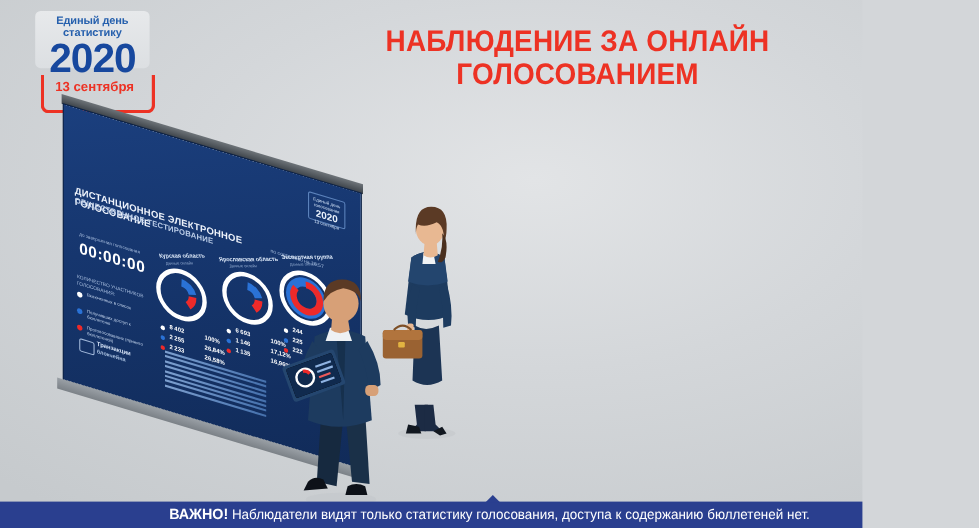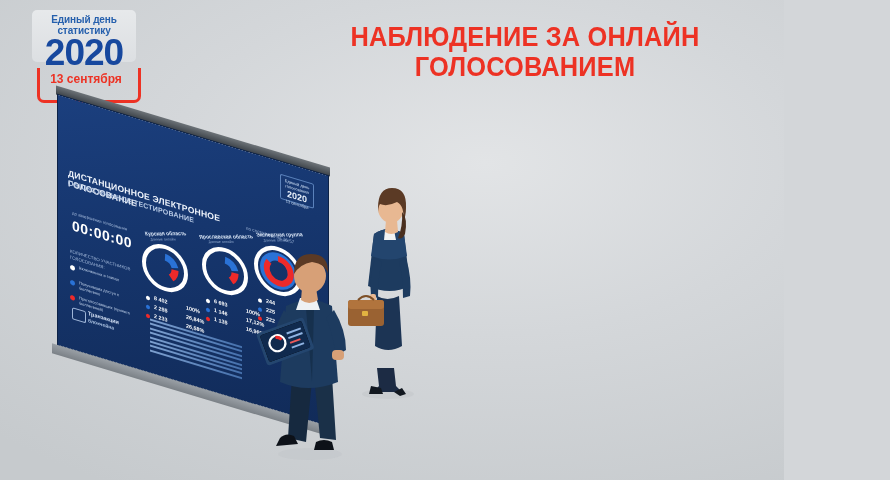--- a/index.html
+++ b/index.html
@@ -356,14 +356,21 @@
       <rect x="3" y="3" width="44" height="28" rx="2" fill="#102a4e"></rect>
       <circle cx="17" cy="16" r="8" fill="none" stroke="#ffffff" stroke-width="2.2"></circle>
       <path d="M17 10 a6 6 0 0 1 5 4" fill="none" stroke="#ed2a2a" stroke-width="3"></path>
       <rect x="29" y="9" width="15" height="2" fill="#8fb3e2"></rect>
       <rect x="29" y="14" width="15" height="2" fill="#8fb3e2"></rect>
       <rect x="29" y="19" width="11" height="2" fill="#ed5a5a"></rect>
       <rect x="29" y="24" width="13" height="2" fill="#8fb3e2"></rect>
     </g>
   </svg>
 
+  <div class="banner">
+    <div class="banner-notch"></div>
+    <div class="banner-txt">
+      <b>ВАЖНО!</b>
+      <span>Наблюдатели видят только статистику голосования, доступа к содержанию бюллетеней нет.</span>
+    </div>
+  </div>
 
 </div>
 
 </body></html>

